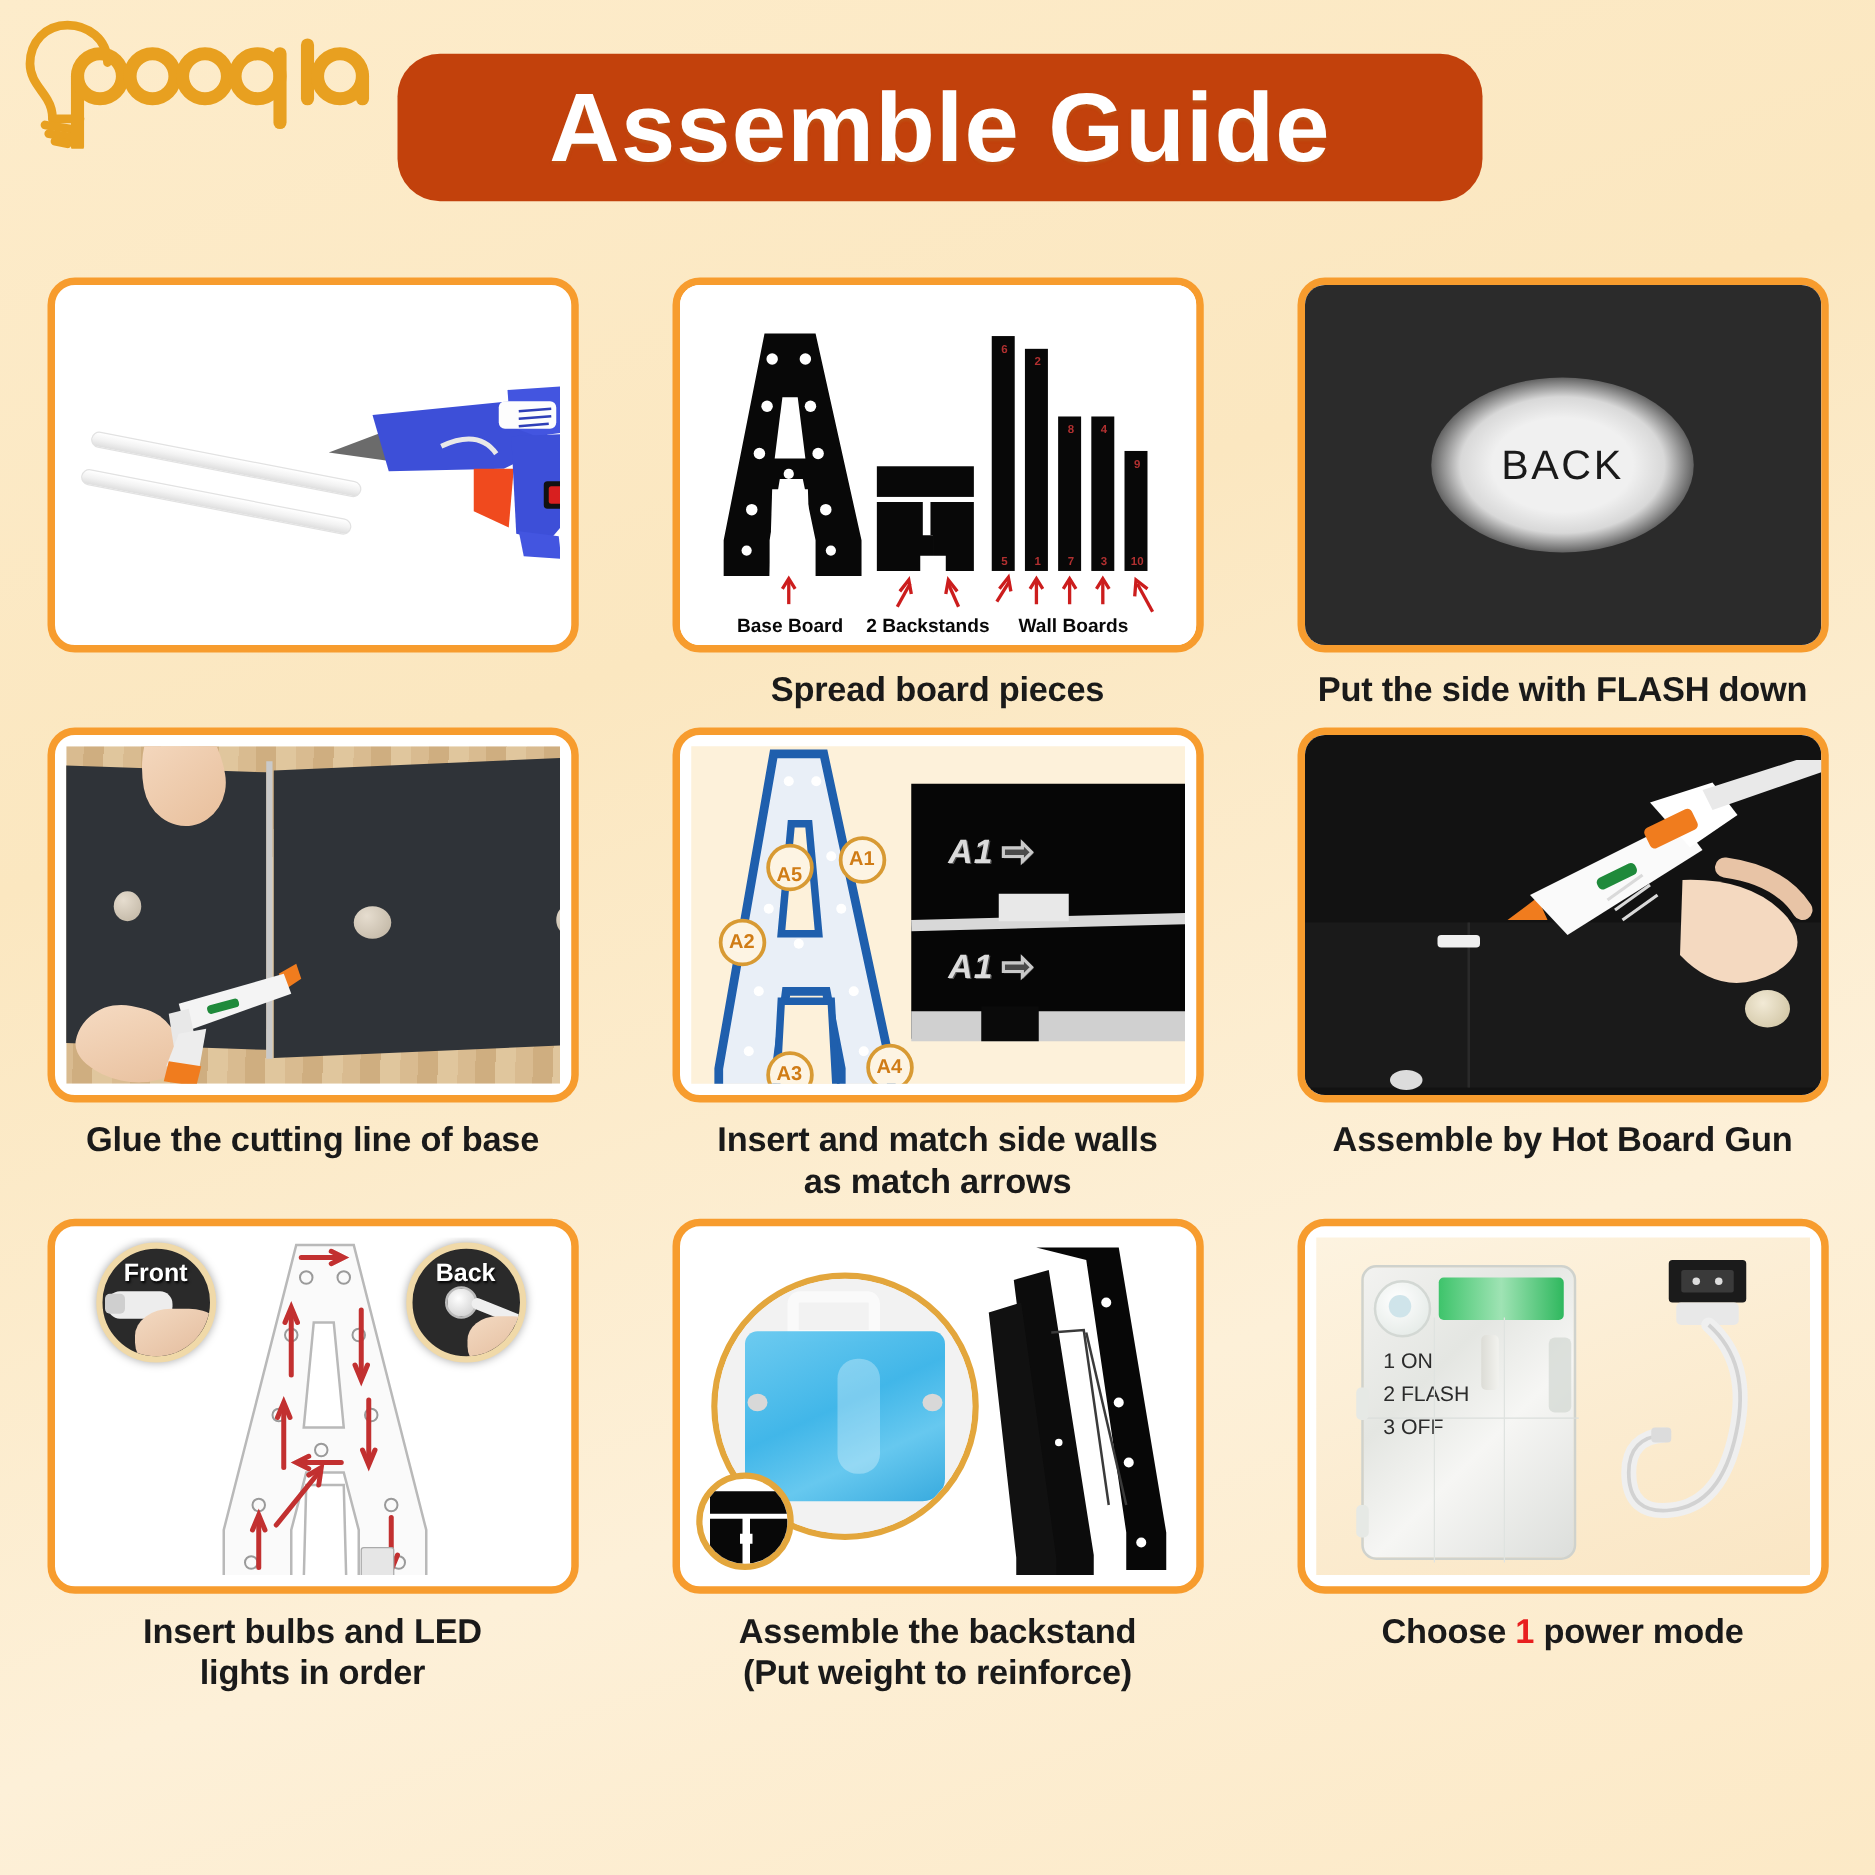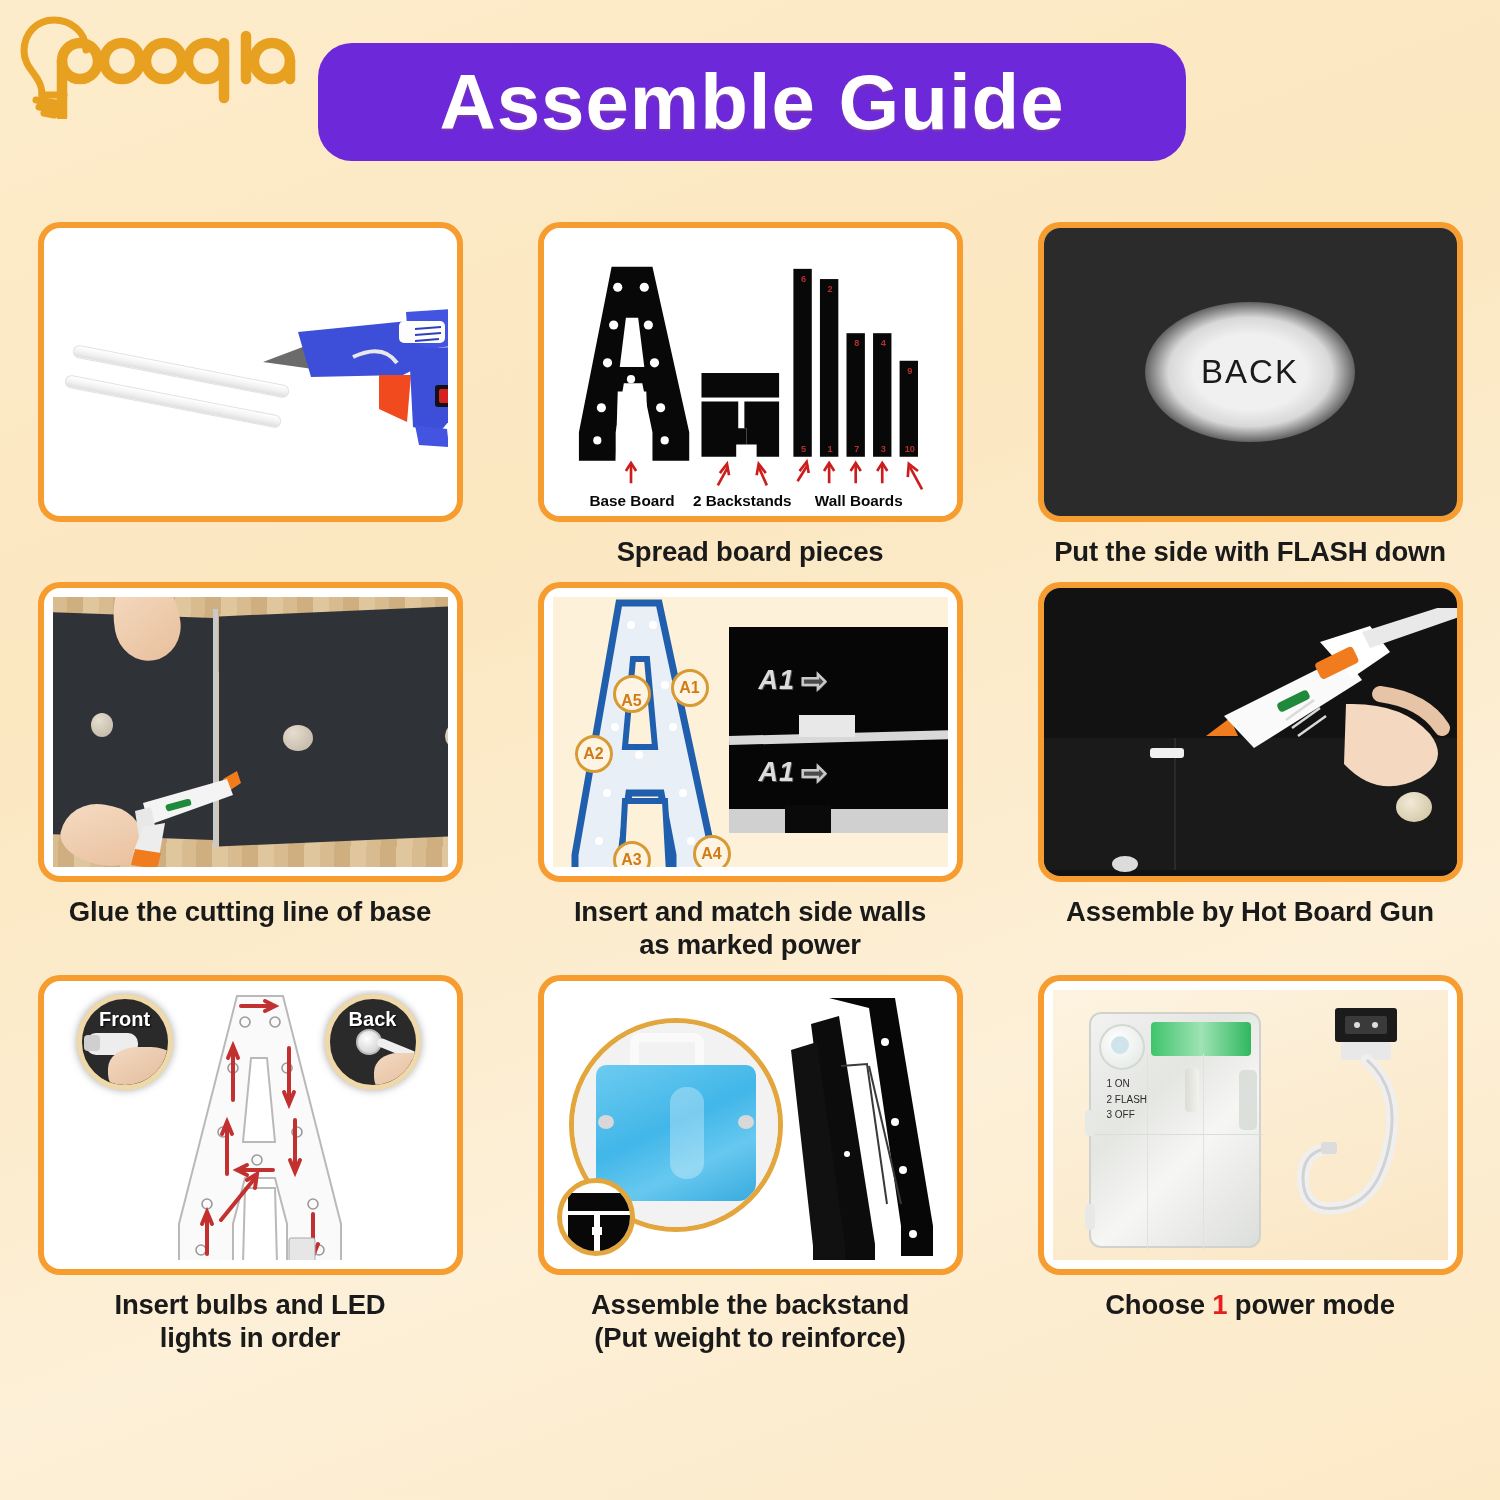--- a/index.html
+++ b/index.html
@@ -12,21 +12,21 @@
   }
 
   
   .header { position: absolute; top: 0; left: 0; width: 1500px; height: 215px; }
   .logo { position: absolute; left: 18px; top: 14px; width: 290px; height: 105px; }
   .logo svg { width: 100%; height: 100%; display: block; }
 
   .title-banner {
     position: absolute; left: 318px; top: 43px;
     width: 868px; height: 118px;
-    background: #6d28d9;
+    background: #c2410c;
     border-radius: 34px;
     display: flex; align-items: center; justify-content: center;
   }
   .title-text {
     color: #ffffff;
     font-size: 78px;
     font-weight: bold;
     letter-spacing: 1px;
     line-height: 1;
     text-shadow: 0 2px 2px rgba(180,120,40,.25);
@@ -121,21 +121,21 @@
   }
   .mini-ring {
     position: absolute; border-radius: 50%; border: 5px solid #e3a63c;
     background: #fff; overflow: hidden;
   }
 
   
   .batt { position: absolute; border-radius: 12px;
     background: linear-gradient(135deg,#f2f2f0 0%,#e4e6e2 35%,#f6f6f4 60%,#dcdedb 100%);
     border: 2px solid #cfd2cd; }
-  .modes { position: absolute; font-size: 10px; color: #2b2b2b; line-height: 1.55;
+  .modes { position: absolute; font-size: 17px; color: #2b2b2b; line-height: 1.55;
     font-family: "Liberation Sans", sans-serif; }
 </style>
 </head>
 <body>
 
 <div class="header">
 
   <div class="logo">
     <svg viewBox="0 0 290 105" xmlns="http://www.w3.org/2000/svg">
       <g fill="none" stroke="#E8A020" stroke-width="7" stroke-linecap="round">
@@ -364,21 +364,21 @@
               <span>A1</span>
               <span class="arrowglyph">➡</span>
             </div>
             <div style="position:absolute; left:0; top:182px; width:232px; height:24px; background:#d0d0d0;"></div>
             <div style="position:absolute; left:56px; top:178px; width:46px; height:28px; background:#0a0a0a;"></div>
           </div>
         </div>
       </div>
       <div class="caption">
         <div>Insert and match side walls</div>
-        <div>as marked power</div>
+        <div>as match arrows</div>
       </div>
     </div>
 
     <div class="cell">
       <div class="card">
         <div class="card-inner darkscene">
           <div style="position:absolute; left:0; top:150px; width:100%; height:132px; background:#1a1a1a;"></div>
           <div style="position:absolute; left:130px; top:150px; width:2px; height:132px; background:#2a2a2a;"></div>
           <svg style="position:absolute; left:150px; top:20px;" width="270" height="180" viewBox="0 0 270 180">
             <path d="M12 128 L36 110 L44 128 Z" fill="#f07c1e"></path>

